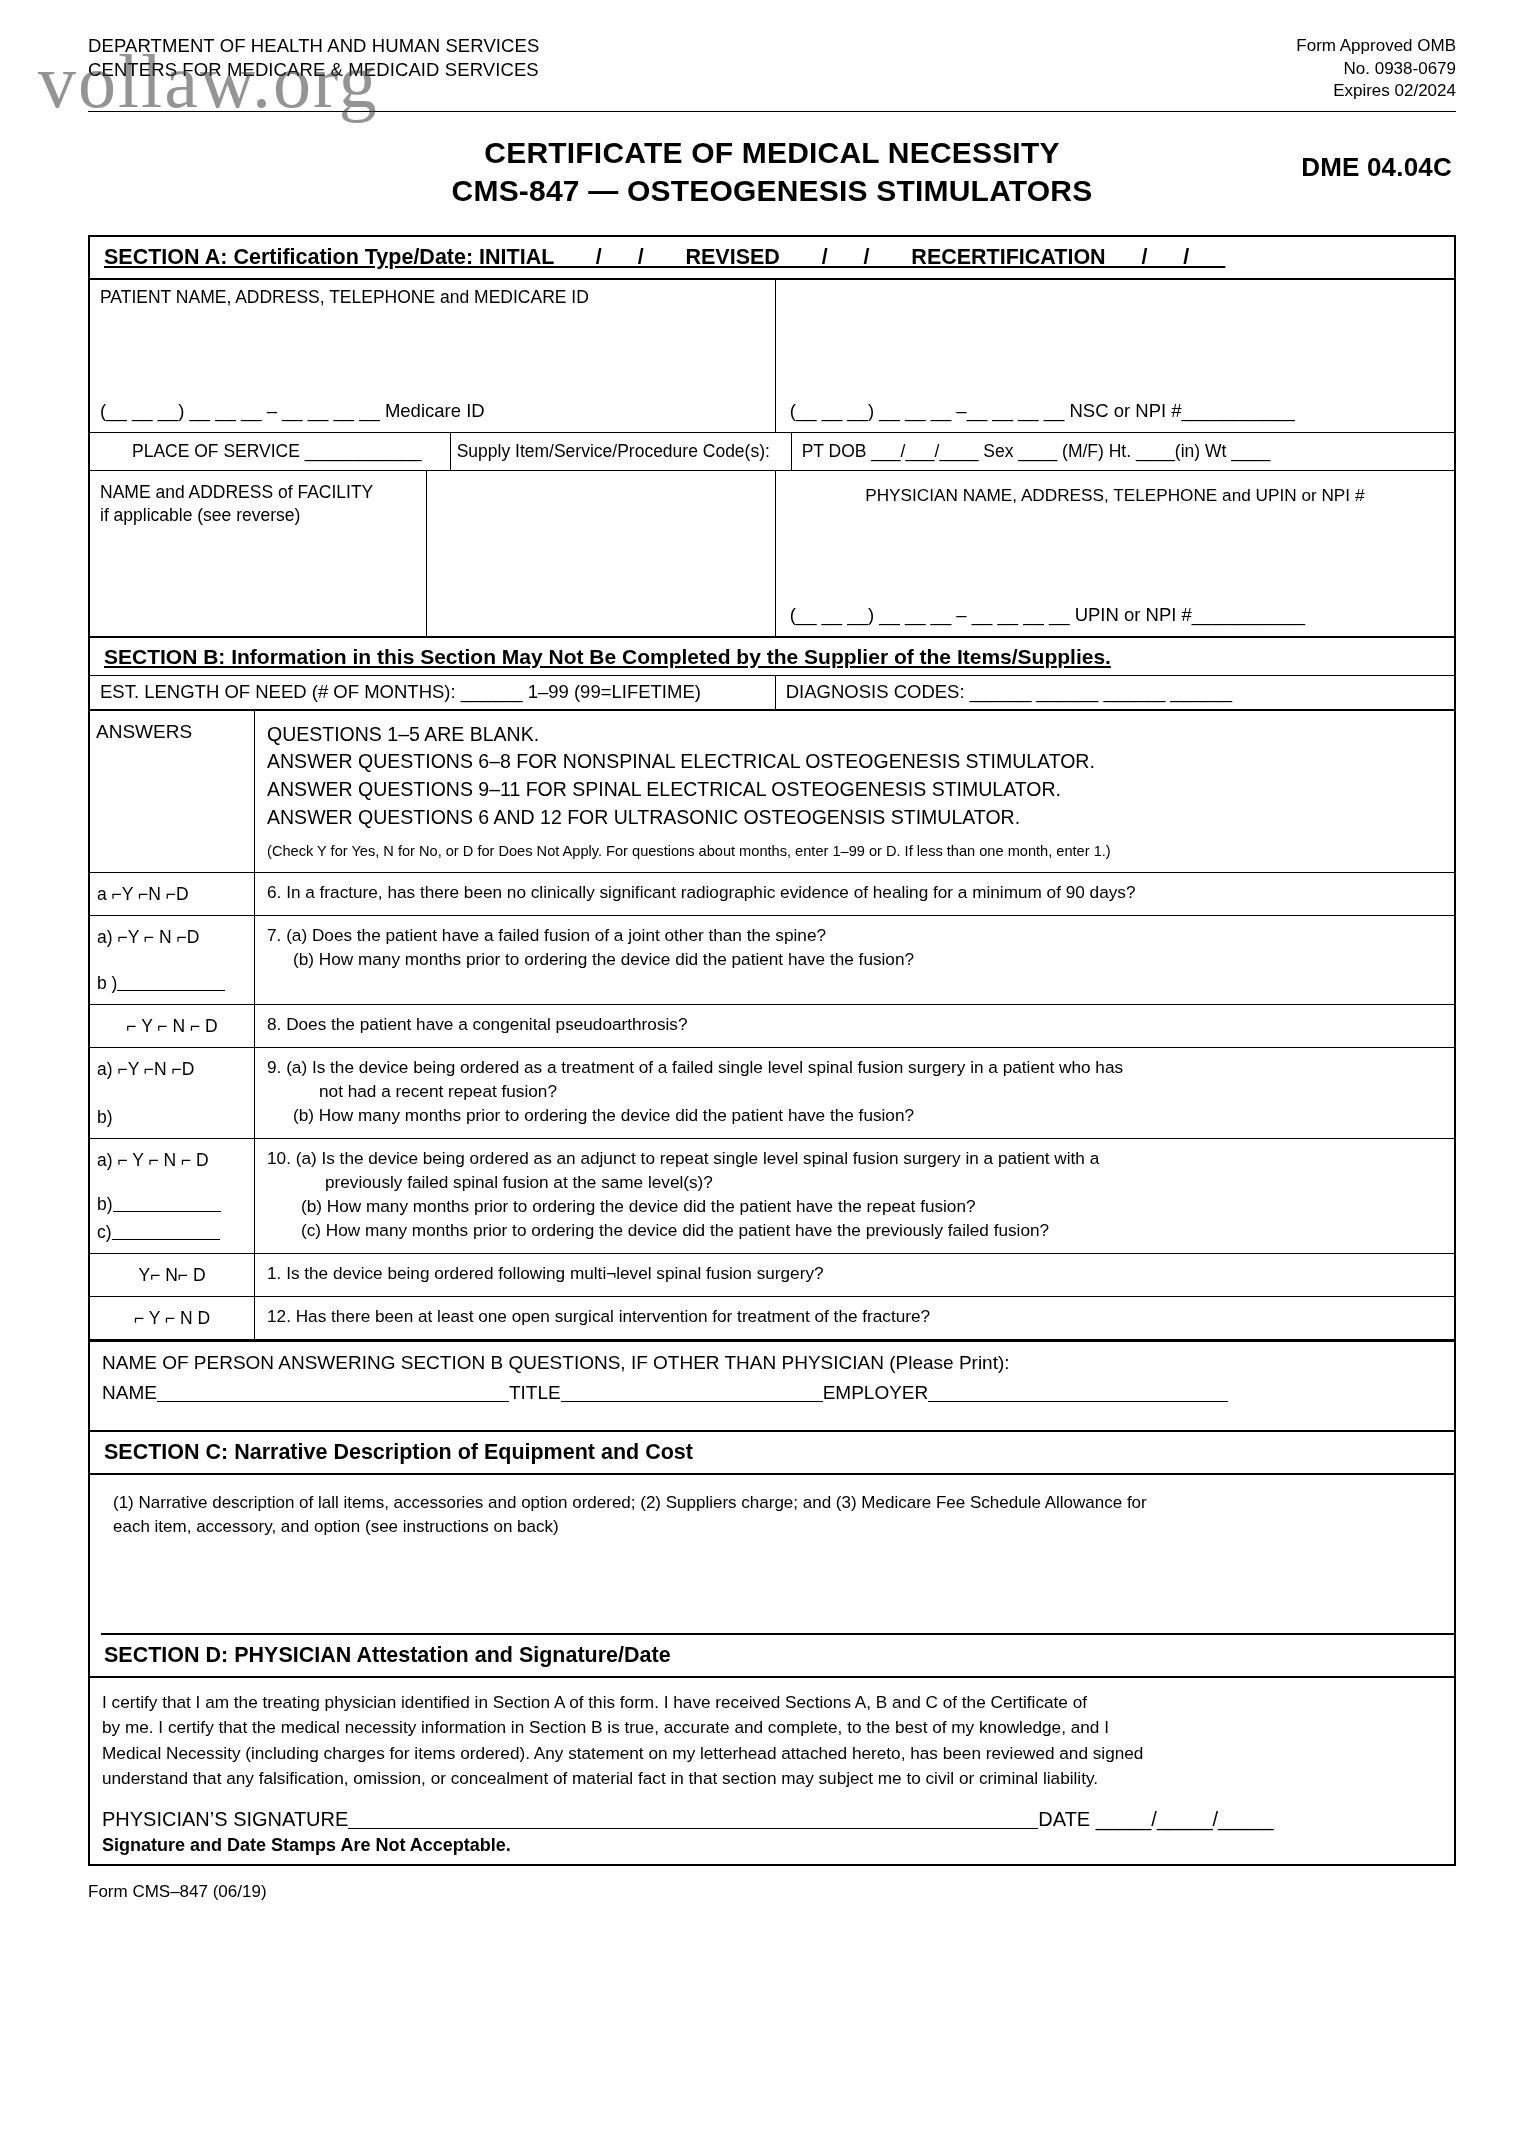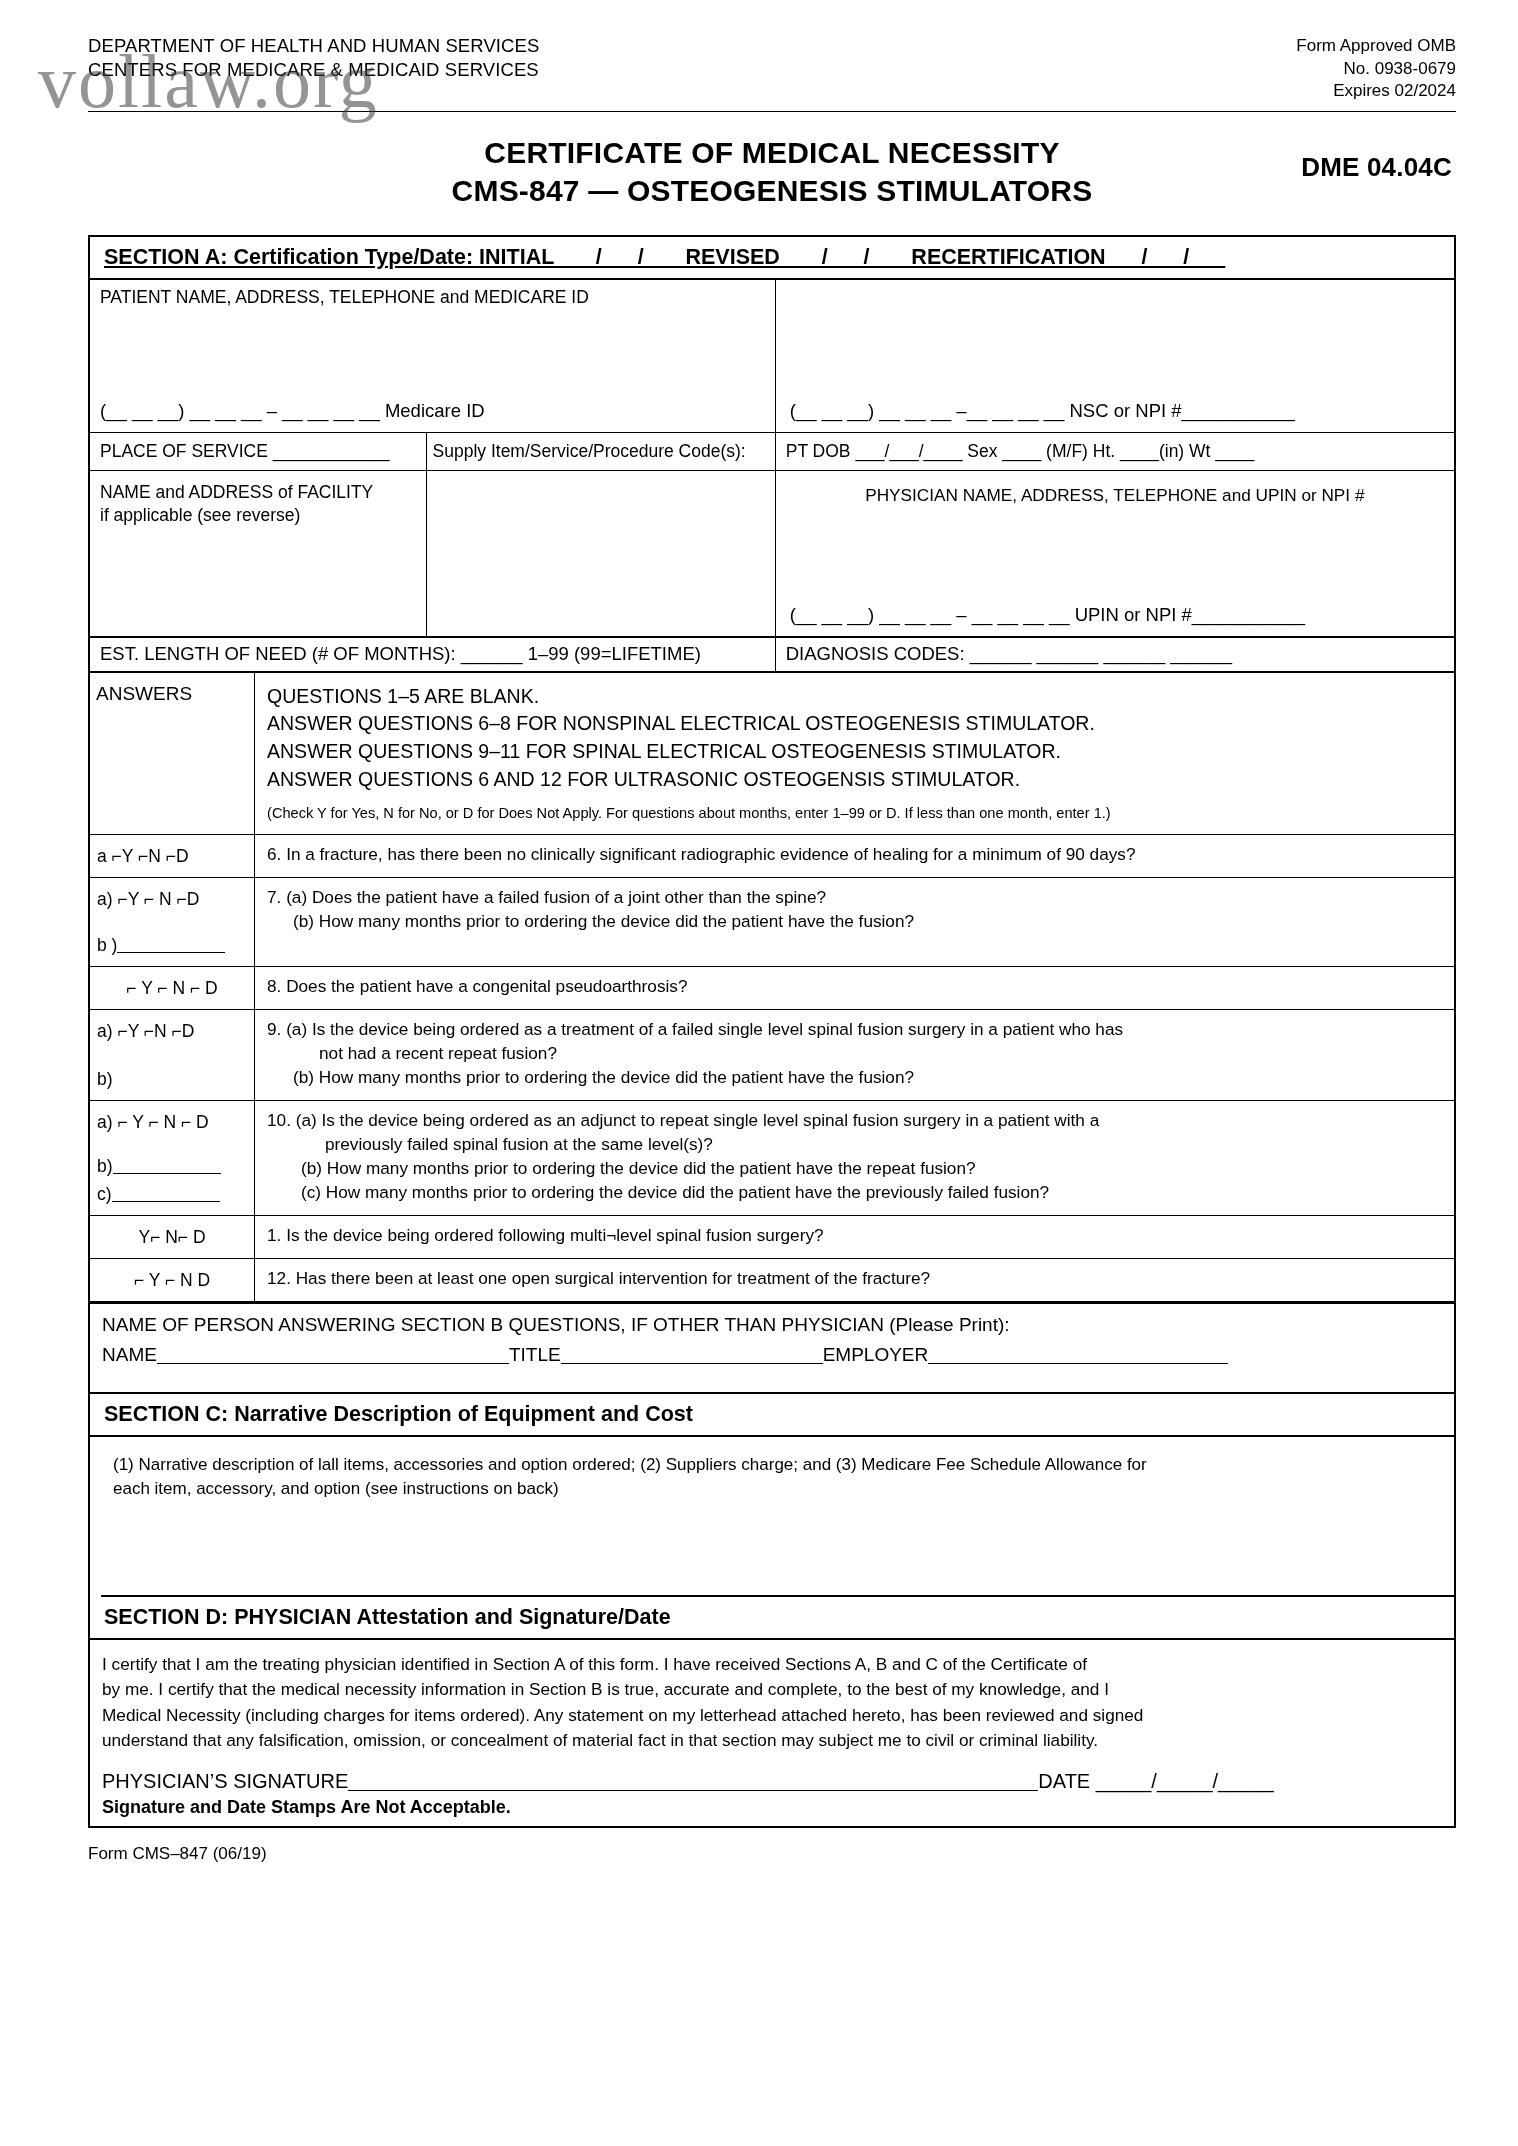--- a/index.html
+++ b/index.html
@@ -64,21 +64,21 @@
 
   
   .a-top { display:flex; }
   .a-left  { width: 50.2%; }
   .a-right { width: 49.8%; }
   .a-box { height: 152px; position: relative; }
   .a-label { font-size: 17.5px; }
   .a-num { position: absolute; left: 10px; bottom: 8px; font-size: 18.5px; white-space: nowrap; }
   .a-num.r { left: 14px; }
 
-  .pos-row { display: flex; font-size: 17.5px; }
+  .pos-row { display: flex; font-size: 17.5px; padding-left: 32px; }
   .pos-1 { width: 24.6%; padding: 8px 8px 8px 10px; }
   .pos-2 { width: 25.6%; padding: 8px 6px; }
   .pos-3 { width: 49.8%; padding: 8px 6px 8px 10px; }
 
   .fac-row { display:flex; }
   .fac-1 { width: 24.6%; padding: 10px 8px 8px 10px; font-size: 17.5px; line-height: 1.34; }
   .fac-2 { width: 25.6%; }
   .fac-3 { width: 49.8%; position: relative; padding: 10px 10px 8px 10px; }
   .fac-3 .phys-lbl { font-size: 17.2px; text-align: center; padding-top: 4px; }
   .fac-3 .upin { position: absolute; left: 14px; bottom: 10px; font-size: 18.5px; white-space: nowrap; }
@@ -179,20 +179,21 @@
         <div>NAME and ADDRESS of FACILITY</div>
         <div>if applicable (see reverse)</div>
       </div>
       <div class="fac-2 fac-h bl"></div>
       <div class="fac-3 fac-h bl">
         <div class="phys-lbl">PHYSICIAN NAME, ADDRESS, TELEPHONE and UPIN or NPI #</div>
         <div class="upin">(__ __ __) __ __ __ – __ __ __ __  UPIN or NPI #___________</div>
       </div>
     </div>
 
+    <div class="secb-title">SECTION B: Information in this Section May Not Be Completed by the Supplier of the Items/Supplies.</div>
 
     <div class="eln-row">
       <div class="eln-1">EST. LENGTH OF NEED (# OF MONTHS): ______  1–99 (99=LIFETIME)</div>
       <div class="eln-2 bl">DIAGNOSIS CODES: ______  ______  ______  ______</div>
     </div>
 
     <div class="q-head">
       <div class="ans-col">ANSWERS</div>
       <div class="qtext-col">
         <div class="qline">QUESTIONS 1–5 ARE BLANK.</div>

